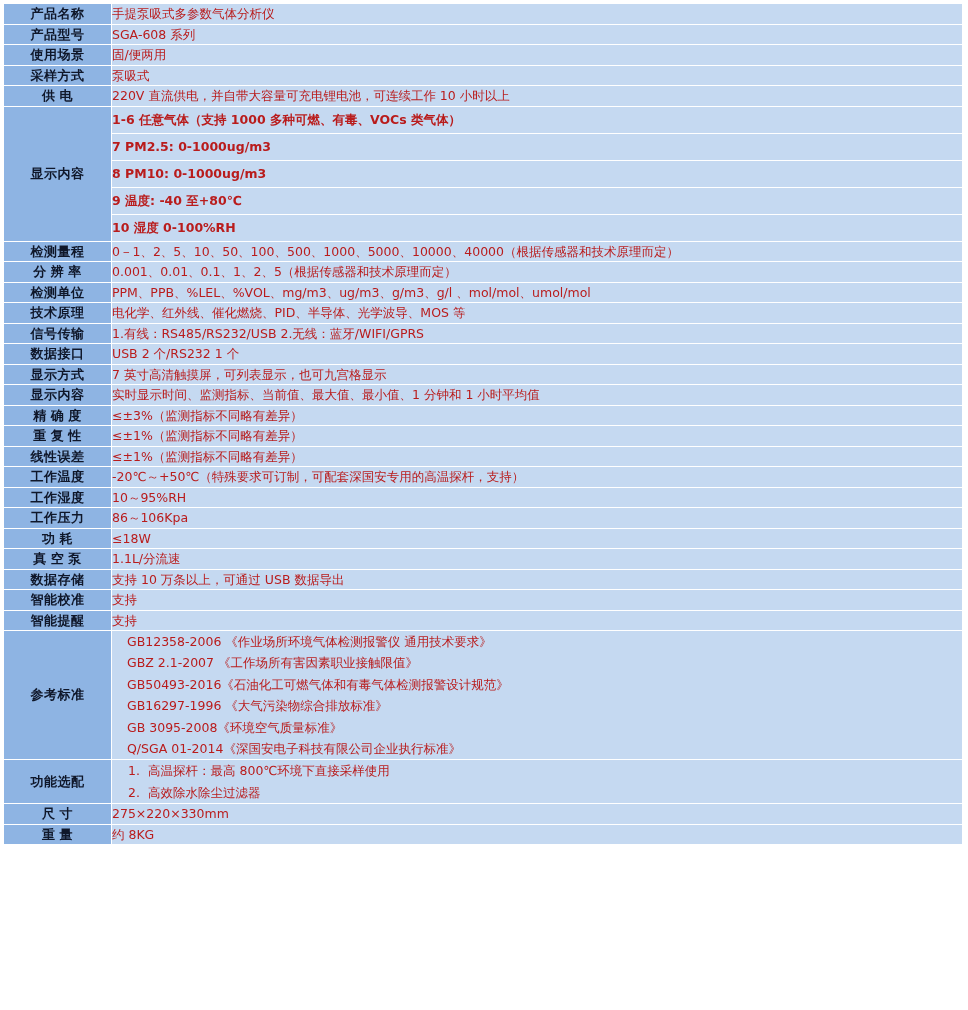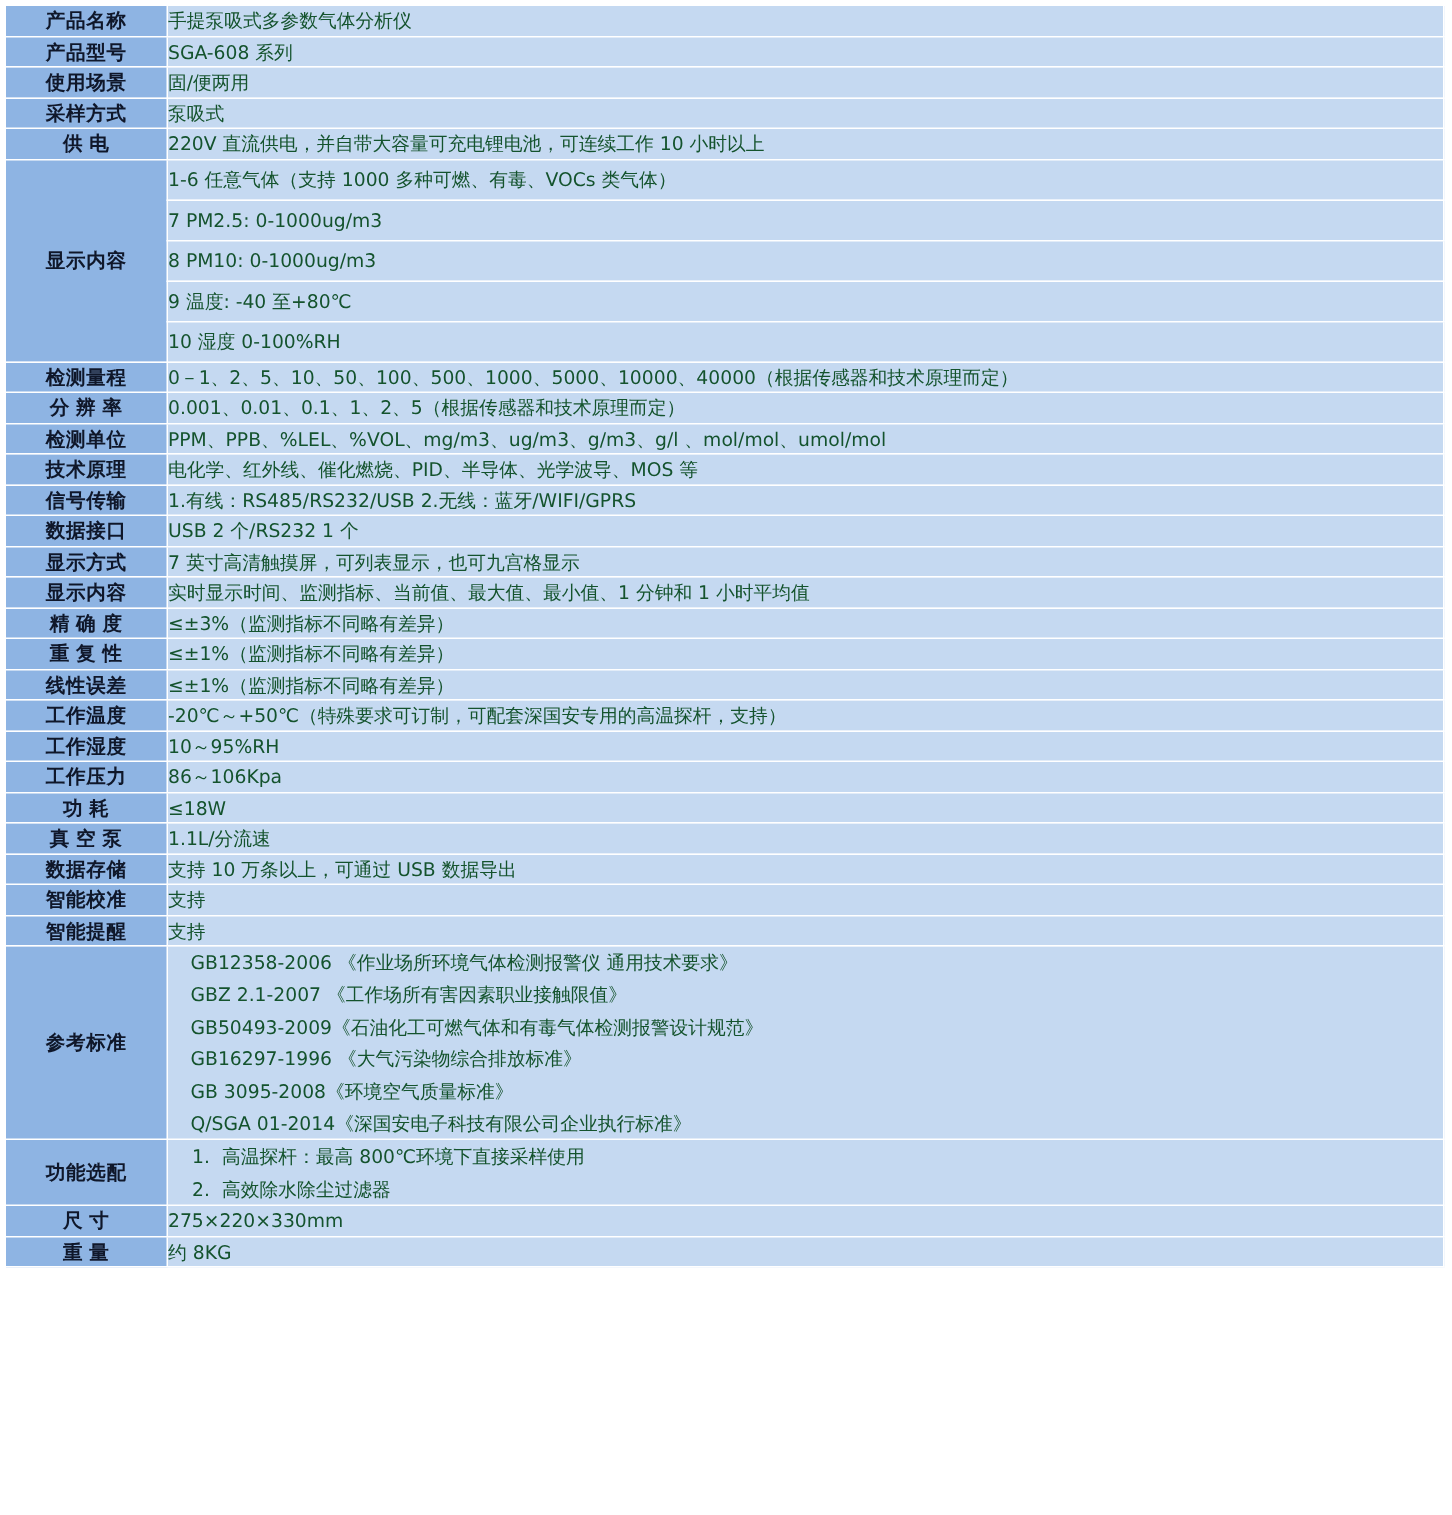--- a/index.html
+++ b/index.html
@@ -28,30 +28,31 @@
     color: #0f172a;
     font-size: 13px;
     font-weight: bold;
     text-align: center;
     letter-spacing: 0.5px;
     padding: 6px 2px;
     line-height: 1.5;
   }
   td.value {
     background: #c5d9f1;
-    color: #14532d;
+    color: #b91c1c;
     font-size: 12.5px;
     text-align: left;
     padding: 7px 0 7px 9px;
     line-height: 1.55;
     font-family: "DejaVu Sans", "Liberation Sans", sans-serif;
   }
   td.value.sub {
     padding-top: 6px;
     padding-bottom: 6px;
+    font-weight: bold;
   }
   .multiline div {
     padding: 1px 15px;
   }
   .numlist div {
     padding: 1px 16px;
   }
   .numlist .idx {
     display: inline-block;
     width: 20px;
@@ -205,21 +206,21 @@
     <tr>
       <td class="label">智能提醒</td>
       <td class="value">支持</td>
     </tr>
 
     <tr>
       <td class="label">参考标准</td>
       <td class="value multiline">
         <div>GB12358-2006 《作业场所环境气体检测报警仪 通用技术要求》</div>
         <div>GBZ 2.1-2007 《工作场所有害因素职业接触限值》</div>
-        <div>GB50493-2009《石油化工可燃气体和有毒气体检测报警设计规范》</div>
+        <div>GB50493-2016《石油化工可燃气体和有毒气体检测报警设计规范》</div>
         <div>GB16297-1996 《大气污染物综合排放标准》</div>
         <div>GB 3095-2008《环境空气质量标准》</div>
         <div>Q/SGA 01-2014《深国安电子科技有限公司企业执行标准》</div>
       </td>
     </tr>
 
     <tr>
       <td class="label">功能选配</td>
       <td class="value numlist">
         <div><span class="idx">1.</span><span>高温探杆：最高 800℃环境下直接采样使用</span></div>

